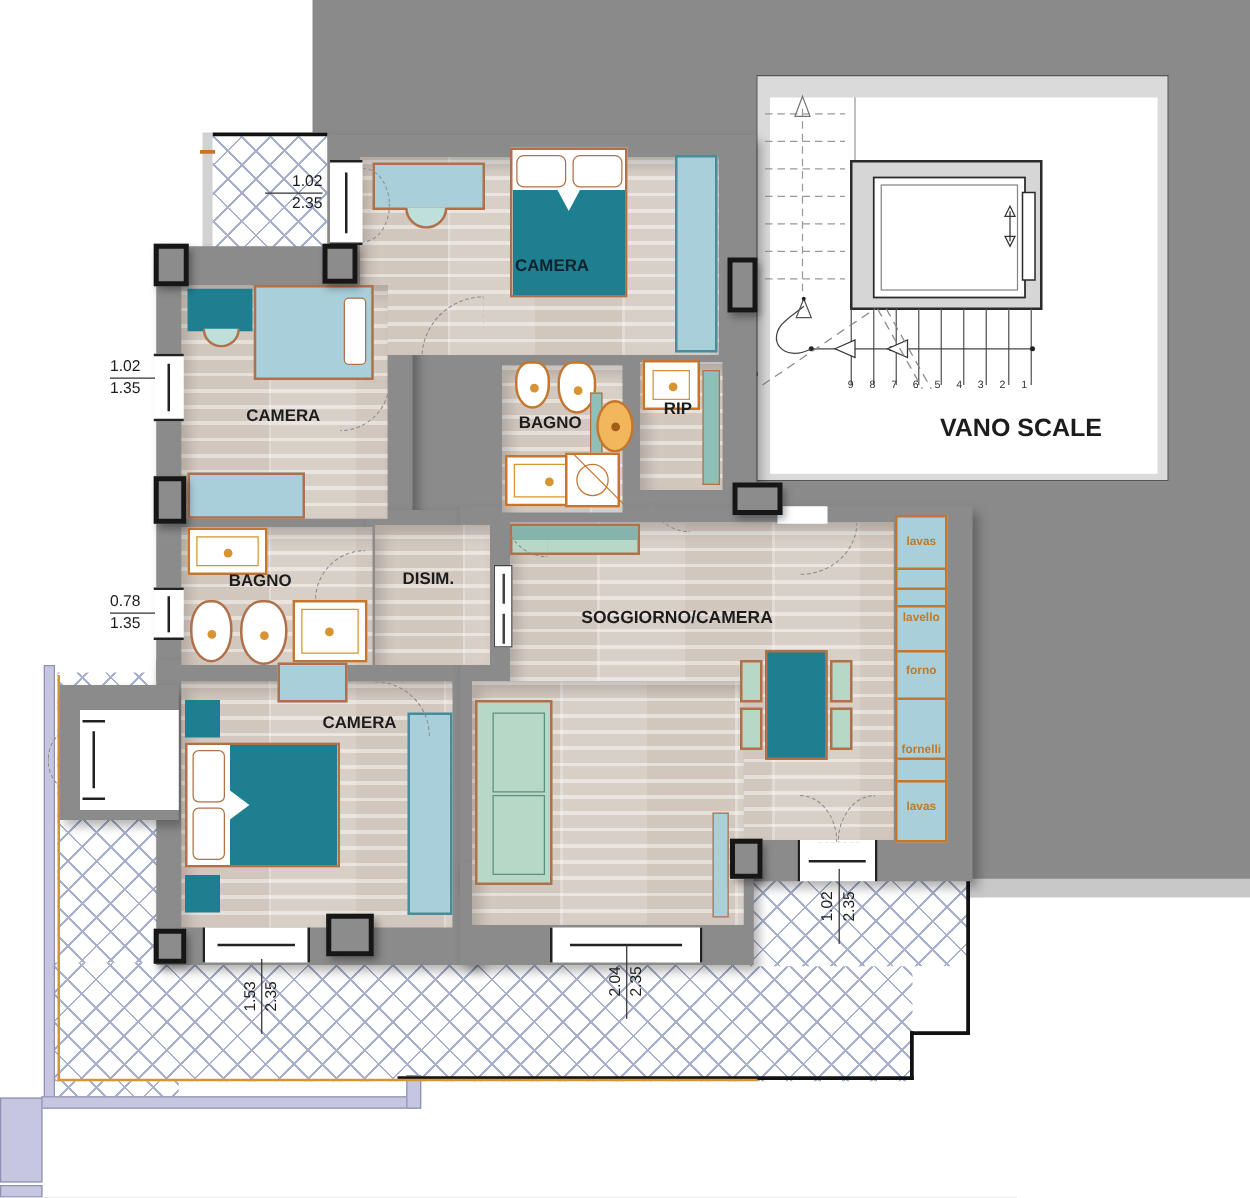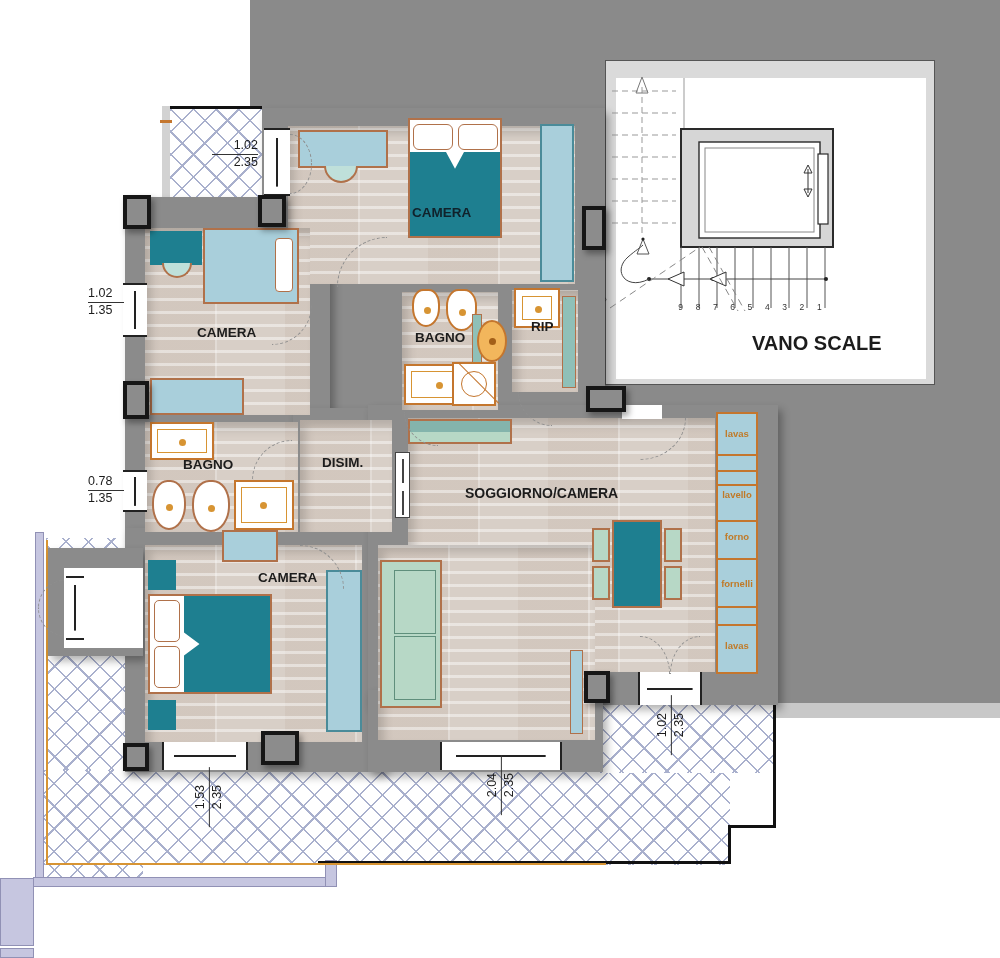--- a/index.html
+++ b/index.html
@@ -244,21 +244,21 @@
       <div class="kdiv" style="top:56px"></div>
     <div class="kdiv" style="top:70px"></div>
       <div class="kdiv" style="top:106px"></div>
     <div class="kdiv" style="top:144px"></div>
       <div class="kdiv" style="top:192px"></div>
     <div class="kdiv" style="top:210px"></div>
   </div>
   <span class="klbl" style="left:716px;top:428px">lavas</span>
   <span class="klbl" style="left:716px;top:489px">lavello</span>
   <span class="klbl" style="left:716px;top:531px">forno</span>
-  <span class="klbl" style="left:716px;top:578px">fornelli</span>
+  <span class="klbl" style="left:716px;top:594px">fornelli</span>
   <span class="klbl" style="left:716px;top:640px">lavas</span>
 
   <div class="abs winV" style="left:264px;top:128px;width:26px;height:68px"></div>
   <div class="abs arc" style="left:290px;top:134px;width:22px;height:30px;border-left:none;border-bottom:none;border-radius:0 100% 0 0"></div>
   <div class="abs arc" style="left:290px;top:164px;width:22px;height:30px;border-left:none;border-top:none;border-radius:0 0 100% 0"></div>
 
   <div class="abs winV" style="left:123px;top:283px;width:24px;height:54px"></div>
   <div class="abs winV" style="left:123px;top:470px;width:24px;height:42px"></div>
 
   <div class="abs winV" style="left:66px;top:576px;width:18px;height:64px"></div>

